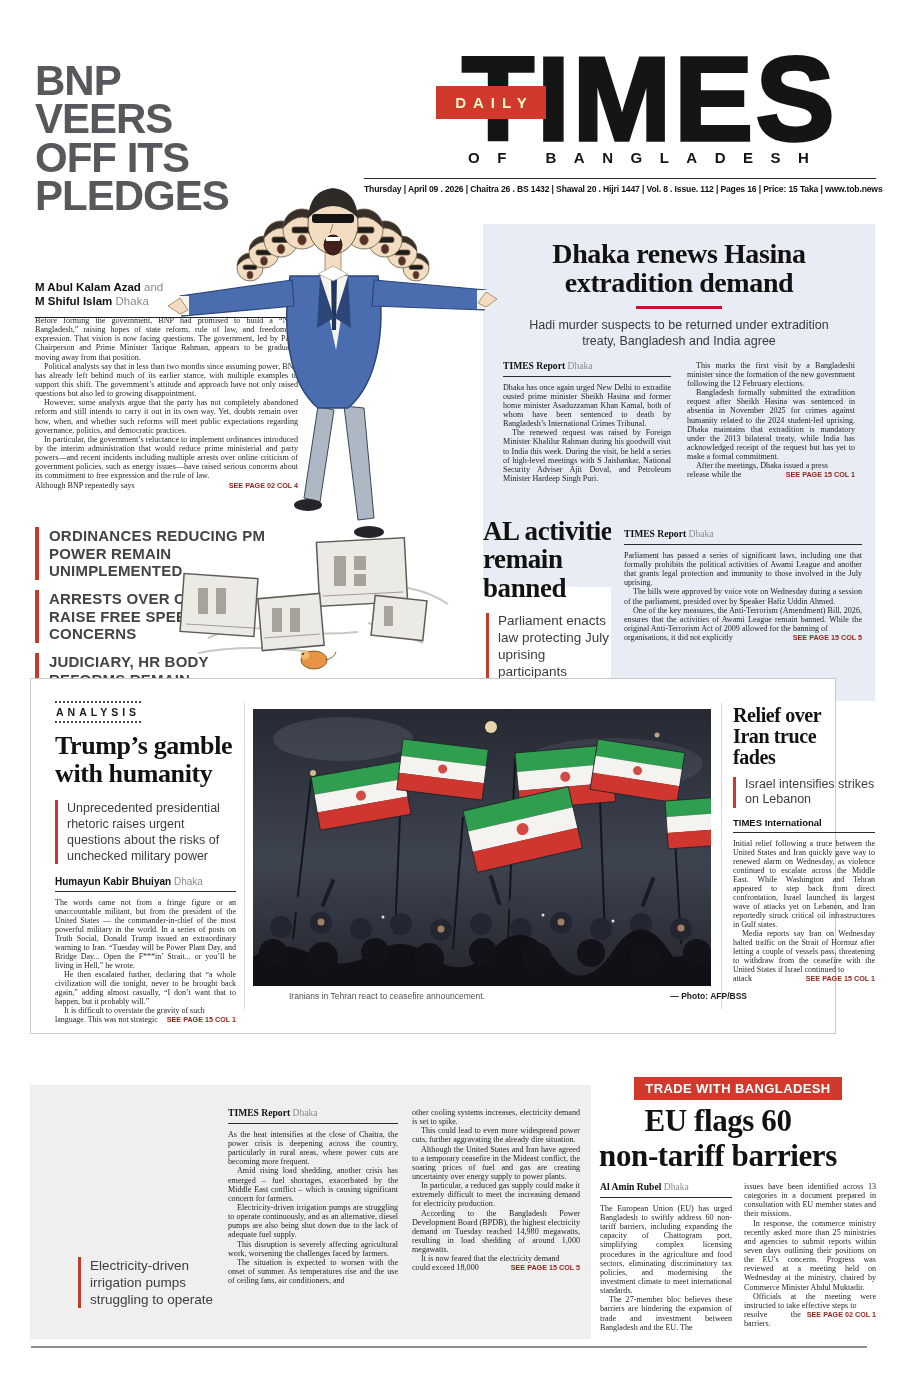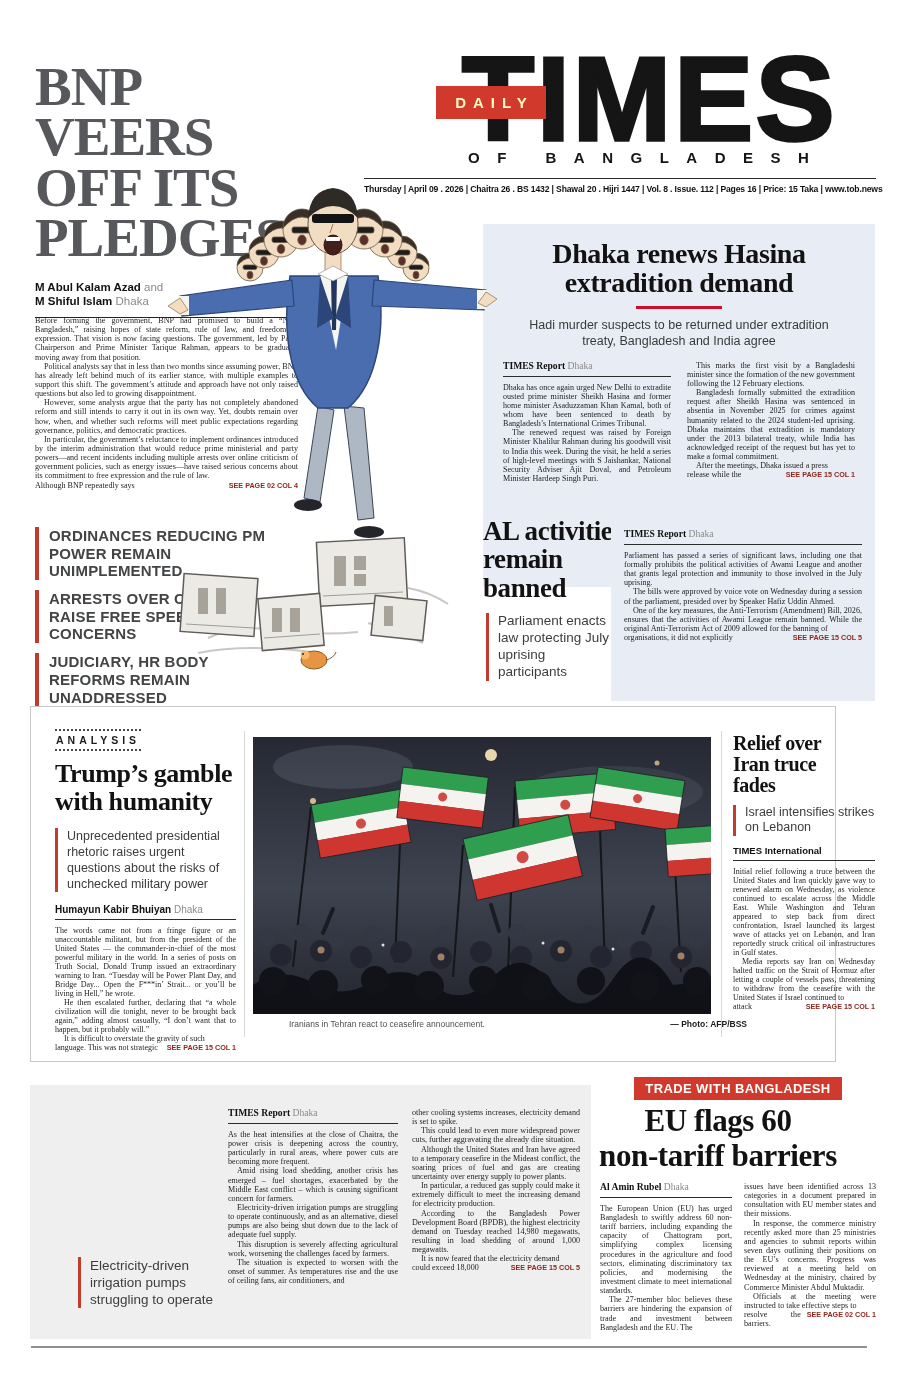--- a/index.html
+++ b/index.html
@@ -12,22 +12,22 @@
     -webkit-text-stroke:3.5px #151515;}
   .mast-daily{position:absolute;left:436px;top:86px;width:110px;height:33px;background:#d0392b;
     display:flex;align-items:center;justify-content:center;z-index:5;}
   .mast-daily span{color:#fef9c3;font-weight:bold;font-size:15px;letter-spacing:7px;padding-left:7px;}
   .mast-sub{position:absolute;left:468px;top:149px;font-weight:bold;font-size:15px;
     letter-spacing:17.5px;color:#151515;white-space:nowrap;}
   .dateline{position:absolute;left:364px;top:178px;width:512px;border-top:1.5px solid #2a2a2a;
     padding-top:5px;font-weight:bold;font-size:8.6px;letter-spacing:-0.15px;white-space:nowrap;color:#111;}
 
   
-  .bnp-head{position:absolute;left:35px;top:62px;font-weight:bold;font-size:55px;line-height:0.915;
-    letter-spacing:-1px;color:#57585b;font-family:Liberation Serif, serif;}
+  .bnp-head{position:absolute;left:35px;top:62px;font-weight:bold;font-size:42px;line-height:0.915;
+    letter-spacing:-1px;color:#57585b;}
   .byline{font-weight:bold;font-size:9.6px;color:#111;border-bottom:1px solid #2b2b2b;
     padding-bottom:4px;margin-bottom:6px;}
   .byline .place,.byline .rest{font-weight:normal;color:#8b8b8b;}
   .byline--lead{position:absolute;left:35px;top:281px;width:262px;font-size:11.5px;line-height:1.2;
     border-bottom:1.3px solid #222;padding-bottom:8px;}
   .copy{font-family:"Liberation Serif","DejaVu Serif",serif;font-size:8.1px;line-height:1.13;
     text-align:justify;color:#1e1e1e;}
   .copy p{margin:0;}
   .copy p + p{text-indent:9px;}
   .copy.indent-first p:first-child{text-indent:9px;}
@@ -52,21 +52,21 @@
   .cols{display:flex;gap:16px;margin-top:11px;}
   .col{flex:1;min-width:0;}
 
   
   .al-head{position:absolute;left:483px;top:517px;font-size:27px;line-height:1.05;}
   .bar-deck{border-left:3px solid #c23b2c;padding-left:9px;color:#3d3d3d;}
   .al-deck{position:absolute;left:486px;top:613px;width:112px;font-size:13.5px;line-height:1.25;}
   .panel-al{left:611px;top:518px;width:264px;height:183px;padding:11px 13px;}
 
   
-  .card{position:absolute;left:30px;top:706px;width:806px;height:356px;border:1px solid #c8c8c8;
+  .card{position:absolute;left:30px;top:678px;width:806px;height:356px;border:1px solid #c8c8c8;
     background:#fff;box-sizing:border-box;}
   .vdiv{position:absolute;width:1px;background:#d8d8d8;top:24px;height:306px;}
   .an-col{position:absolute;left:24px;top:22px;width:181px;}
   .an-label{display:inline-block;border-top:2px dotted #4a4a4a;border-bottom:2px dotted #4a4a4a;
     padding:3px 1px;font-weight:bold;font-size:10.5px;letter-spacing:4px;color:#1c1c1c;}
   .an-head{font-size:26px;line-height:1.08;margin-top:9px;}
   .an-deck{font-size:12.5px;line-height:1.28;margin-top:12px;}
   .an-byline{margin-top:12px;font-size:10px;}
   .an-body{margin-top:7px;font-size:8px;line-height:1.12;}
   .photo-wrap{position:absolute;left:222px;top:30px;width:458px;height:277px;}

